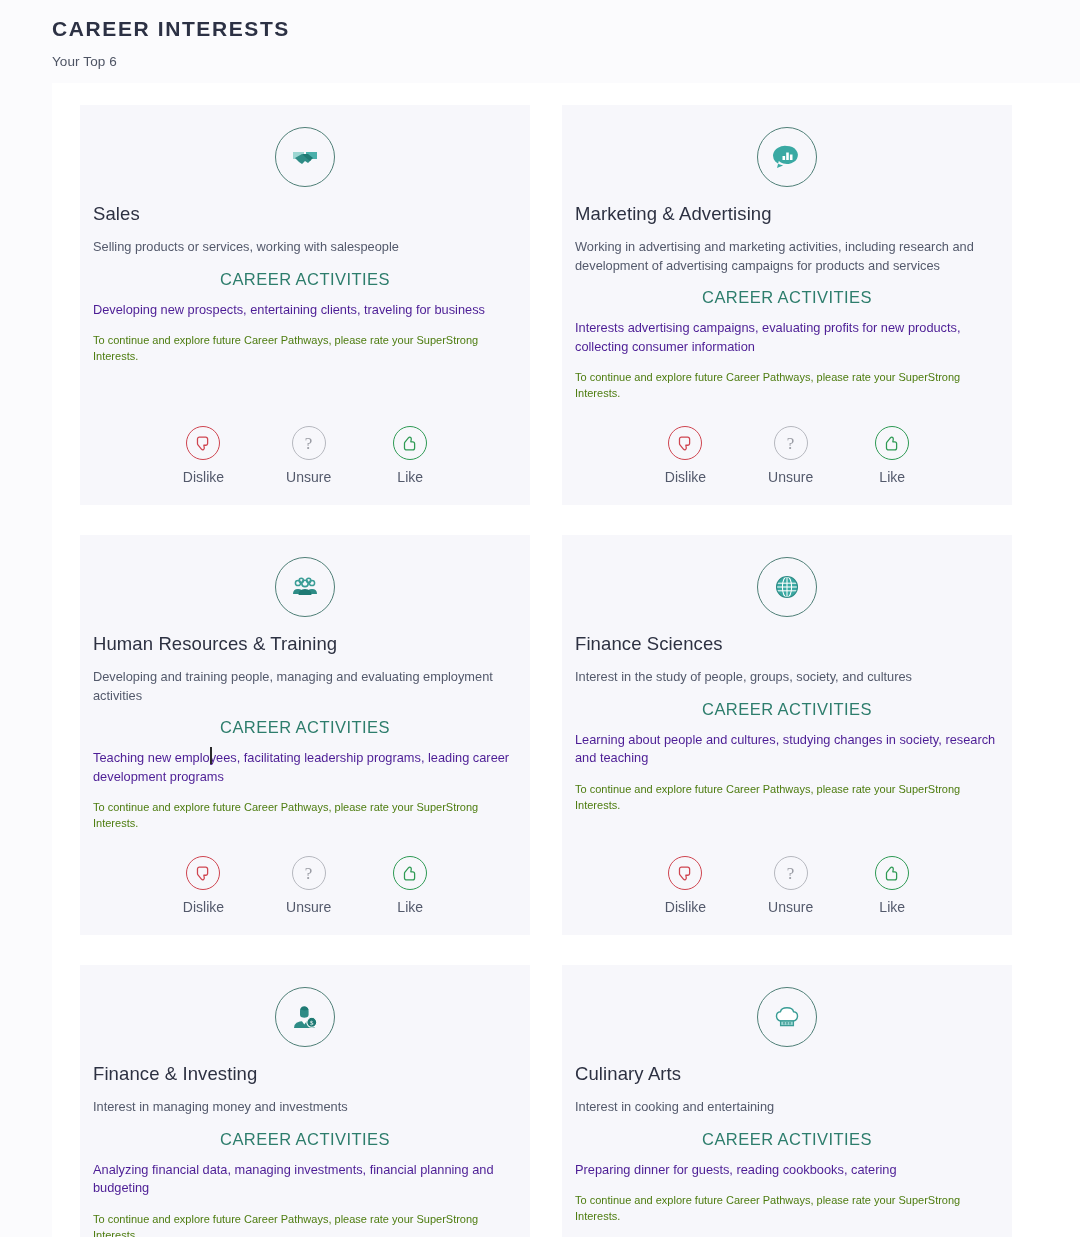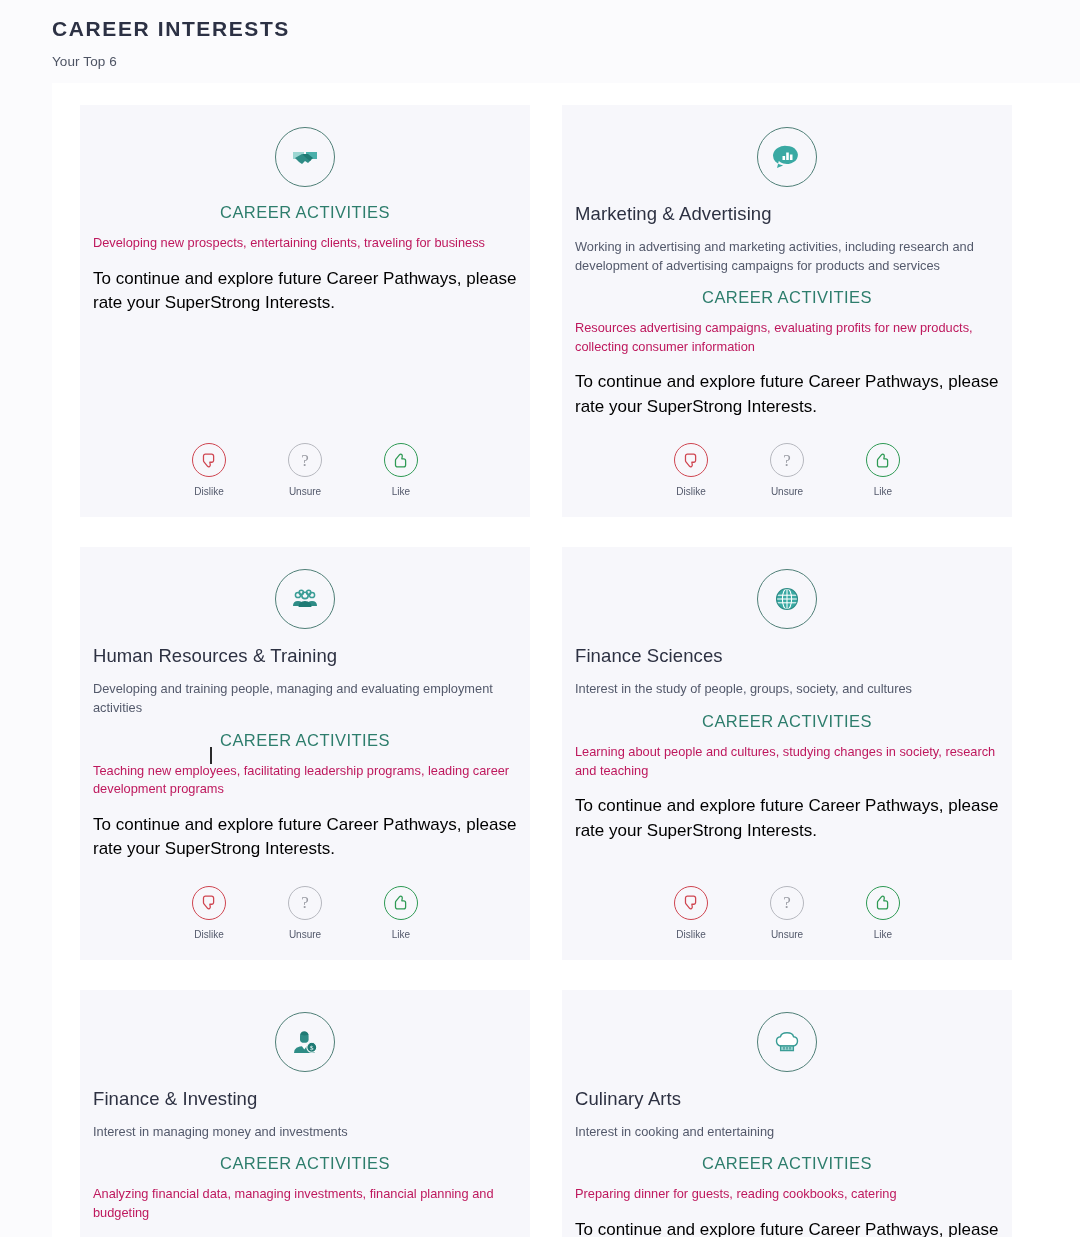--- a/index.html
+++ b/index.html
@@ -97,27 +97,27 @@
   }
   .activities-label {
     font-size: 16.5px;
     color: #2d7d6c;
     letter-spacing: 0.45px;
     margin-bottom: 12px;
     text-align: center;
   }
   .card-activities {
     font-size: 12.8px;
-    color: #be185d;
+    color: #4c1d95;
     line-height: 1.45;
     margin-bottom: 14px;
   }
   .card-prompt {
-    font-size: 17px;
-    color: #000000;
+    font-size: 11px;
+    color: #4d7c0f;
     line-height: 1.45;
   }
 
   
   .rating-row {
     display: flex;
     justify-content: center;
     gap: 62px;
     margin-top: 24px;
   }
@@ -134,21 +134,21 @@
     width: 34px;
     height: 34px;
     border-radius: 50%;
     border: 1.6px solid currentColor;
     display: flex;
     align-items: center;
     justify-content: center;
     margin-bottom: 9px;
   }
   .rating-label {
-    font-size: 10px;
+    font-size: 14px;
     color: #53596b;
   }
   .rb-dislike { color: #cf4550; }
   .rb-unsure  { color: #b6b8bf; }
   .rb-like    { color: #2e9a54; }
 
   .qmark {
     font-size: 17px;
     color: #9a9ca4;
     font-family: "Liberation Serif", serif;
@@ -179,20 +179,22 @@
         <div class="icon-circle">
           <svg width="32" height="32" viewBox="0 0 32 32">
             <rect x="4" y="11" width="11" height="7" fill="#9cd6d2"></rect>
             <rect x="17" y="11" width="11" height="7" fill="#4bb0ab"></rect>
             <path d="M6 17 L13 13 L18 16 L22 19 L19 22 L16 20 L13 23 L10 21 Z" fill="#2e8c86"></path>
             <path d="M13 13 L19 13 L24 17 L21 20 L16 16 Z" fill="#1f7a74"></path>
           </svg>
         </div>
       </div>
       <div class="card-body">
+        <div class="card-title">Sales</div>
+        <div class="card-desc">Selling products or services, working with salespeople</div>
         <div class="activities-label">CAREER ACTIVITIES</div>
         <div class="card-activities">Developing new prospects, entertaining clients, traveling for business</div>
         <div class="card-prompt">To continue and explore future Career Pathways, please rate your SuperStrong Interests.</div>
       </div>
       <div class="rating-row">
         <div class="rating-btn rb-dislike">
           <div class="rating-circle">
             <svg width="19" height="19" viewBox="0 0 24 24" fill="none" stroke="currentColor" stroke-width="1.6" stroke-linejoin="round">
               <path d="M7.5 4 h7.3 a2.4 2.4 0 0 1 2.4 2.4 v5.4 a2.4 2.4 0 0 1 -2.4 2.4 h-2.4 l.6 3.4 a2 2 0 0 1 -3.4 1.7 l-4.6 -5.6 a2.6 2.6 0 0 1 -.6 -1.7 V6.4 A2.4 2.4 0 0 1 7.5 4 z"></path>
             </svg>
@@ -224,21 +226,21 @@
             <rect x="11.5" y="15" width="2.6" height="4" fill="#ffffff"></rect>
             <rect x="15.2" y="11.5" width="2.6" height="7.5" fill="#ffffff"></rect>
             <rect x="18.9" y="13.5" width="2.6" height="5.5" fill="#ffffff"></rect>
           </svg>
         </div>
       </div>
       <div class="card-body">
         <div class="card-title">Marketing &amp; Advertising</div>
         <div class="card-desc">Working in advertising and marketing activities, including research and development of advertising campaigns for products and services</div>
         <div class="activities-label">CAREER ACTIVITIES</div>
-        <div class="card-activities">Resources advertising campaigns, evaluating profits for new products, collecting consumer information</div>
+        <div class="card-activities">Interests advertising campaigns, evaluating profits for new products, collecting consumer information</div>
         <div class="card-prompt">To continue and explore future Career Pathways, please rate your SuperStrong Interests.</div>
       </div>
       <div class="rating-row">
         <div class="rating-btn rb-dislike">
           <div class="rating-circle">
             <svg width="19" height="19" viewBox="0 0 24 24" fill="none" stroke="currentColor" stroke-width="1.6" stroke-linejoin="round">
               <path d="M7.5 4 h7.3 a2.4 2.4 0 0 1 2.4 2.4 v5.4 a2.4 2.4 0 0 1 -2.4 2.4 h-2.4 l.6 3.4 a2 2 0 0 1 -3.4 1.7 l-4.6 -5.6 a2.6 2.6 0 0 1 -.6 -1.7 V6.4 A2.4 2.4 0 0 1 7.5 4 z"></path>
             </svg>
           </div>
           <div class="rating-label">Dislike</div>

